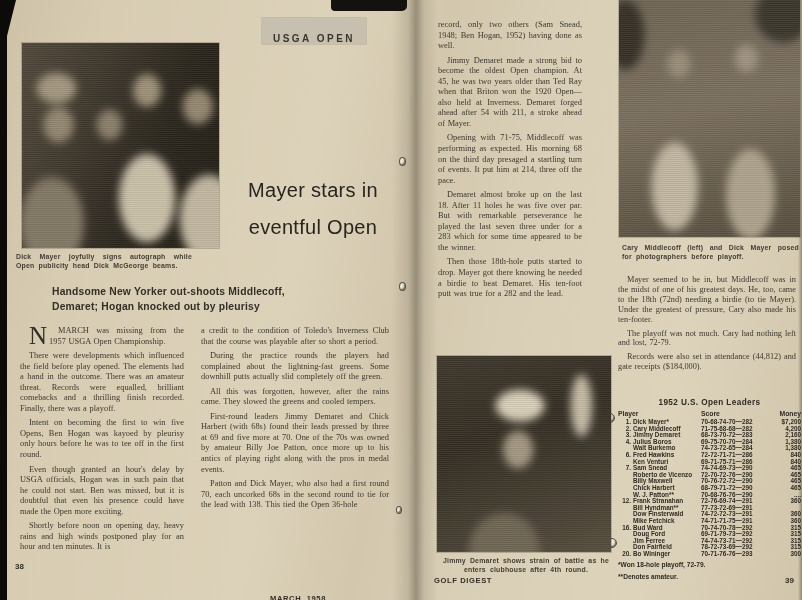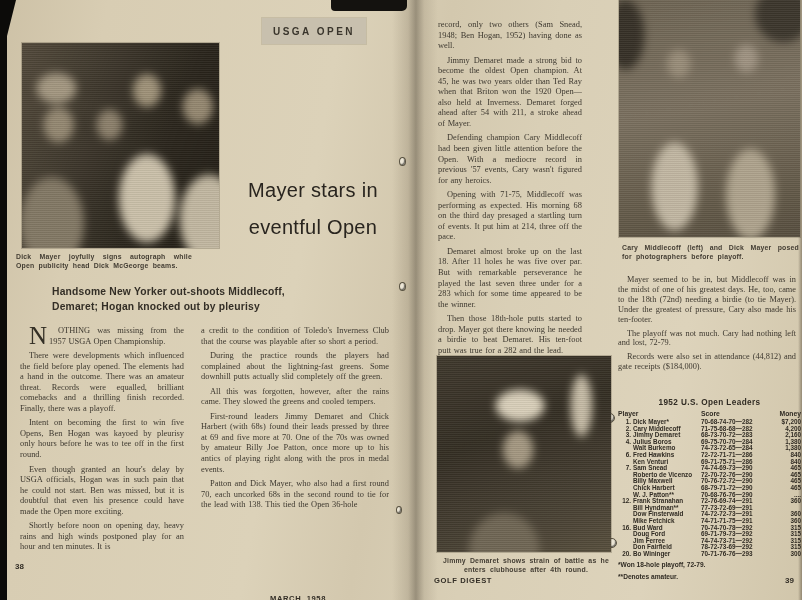--- a/index.html
+++ b/index.html
@@ -43,21 +43,21 @@
     linear-gradient(170deg,#6b6355 0%,#7a7163 45%,#5f5749 80%,#4e473c 100%);}
   #photo3 .art{background:
     radial-gradient(ellipse 40px 26px at 48% 28%,#e3dbc8 0 58%,rgba(0,0,0,0) 64%),
     radial-gradient(ellipse 26px 32px at 47% 48%,#a89d89 0 55%,rgba(0,0,0,0) 62%),
     radial-gradient(ellipse 18px 52px at 79% 28%,#cec5b2 0 55%,rgba(0,0,0,0) 64%),
     radial-gradient(ellipse 58px 62px at 40% 94%,#6e6657 0 58%,rgba(0,0,0,0) 64%),
     linear-gradient(160deg,#3a352c 0%,#2b2720 40%,#433d33 75%,#57503f 100%);}
   
   .tagbox{left:262px;top:18px;width:104px;height:26px;background:#c8c0ae;
     font-family:"Liberation Sans",sans-serif;font-weight:700;font-size:10px;letter-spacing:2.5px;
-    color:#3a352c;display:flex;align-items:center;justify-content:center;box-shadow:0 0 0 1px rgba(90,78,58,.15);}
+    color:#3a352c;display:flex;align-items:flex-end;justify-content:center;box-shadow:0 0 0 1px rgba(90,78,58,.15);}
   .headline{left:229px;top:172px;width:168px;text-align:center;
     font-family:"Liberation Sans",sans-serif;font-weight:400;font-size:20px;line-height:37px;color:#29251f;letter-spacing:.3px;}
   .subhead{left:16px;top:284px;width:270px;font-family:"Liberation Sans",sans-serif;
     font-weight:700;font-size:10.3px;line-height:15px;color:#332e26;letter-spacing:.2px;margin-left:36px;}
   .caption{font-family:"Liberation Sans",sans-serif;font-weight:700;font-size:6.9px;line-height:9px;
     color:#433d33;text-align:justify;word-spacing:2px;letter-spacing:.2px;}
   .bodycol{font-size:8.4px;line-height:10.55px;text-align:justify;color:#3d382f;word-spacing:.6px;}
   .bodycol p{margin:4px;text-indent:9px;}
   .bodycol p + p{margin-top:0;}
   .no-indent-first p:first-child{text-indent:0;}
@@ -106,21 +106,21 @@
     <div>Mayer stars in</div>
     <div>eventful Open</div>
   </div>
 
   <div class="abs subhead">
     <div>Handsome New Yorker out-shoots Middlecoff,</div>
     <div>Demaret; Hogan knocked out by pleurisy</div>
   </div>
 
   <div class="abs bodycol" style="left:16px;top:322px;width:172px;">
-    <p><span class="dropcap">N</span><span>OTHING</span><span> was missing from the 1957 USGA Open Championship.</span></p>
+    <p><span class="dropcap">N</span><span>MARCH</span><span> was missing from the 1957 USGA Open Championship.</span></p>
     <div>
   <p>There were developments which influenced the field before play opened. The elements had a hand in the outcome. There was an amateur threat. Records were equalled, brilliant comebacks and a thrilling finish recorded. Finally, there was a playoff.</p>
 
   <p>Intent on becoming the first to win five Opens, Ben Hogan was kayoed by pleurisy only hours before he was to tee off in the first round.</p>
 
   <p>Even though granted an hour's delay by USGA officials, Hogan was in such pain that he could not start. Ben was missed, but it is doubtful that even his presence could have made the Open more exciting.</p>
 
   <p>Shortly before noon on opening day, heavy rains and high winds postponed play for an hour and ten minutes. It is</p>
 </div>
   </div>
@@ -141,21 +141,20 @@
 
   <div class="abs pagenum" style="left:15px;top:562px;">38</div>
   <div class="abs folio" style="left:270px;top:594px;width:90px;text-align:left;">MARCH, 1958</div>
 
   <div class="abs bodycol no-indent-first" style="left:434px;top:16px;width:152px;">
     <div>
   <p>record, only two others (Sam Snead, 1948; Ben Hogan, 1952) having done as well.</p>
 
   <p>Jimmy Demaret made a strong bid to become the oldest Open champion. At 45, he was two years older than Ted Ray when that Briton won the 1920 Open—also held at Inverness. Demaret forged ahead after 54 with 211, a stroke ahead of Mayer.</p>
 
-  <p>Defending champion Cary Middlecoff had been given little attention before the Open. With a mediocre record in previous '57 events, Cary wasn't figured for any heroics.</p>
 
   <p>Opening with 71-75, Middlecoff was performing as expected. His morning 68 on the third day presaged a startling turn of events. It put him at 214, three off the pace.</p>
 
   <p>Demaret almost broke up on the last 18. After 11 holes he was five over par. But with remarkable perseverance he played the last seven three under for a 283 which for some time appeared to be the winner.</p>
 
   <p>Then those 18th-hole putts started to drop. Mayer got there knowing he needed a birdie to beat Demaret. His ten-foot putt was true for a 282 and the lead.</p>
 </div>
   </div>
 
   <div id="photo3" class="abs photo" style="left:437px;top:356px;width:174px;height:196px;">

